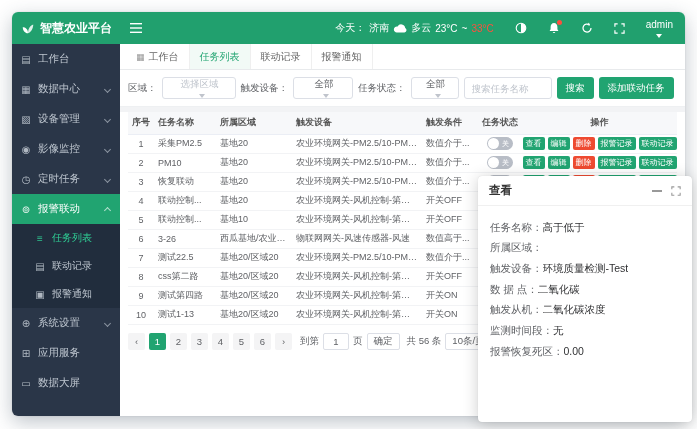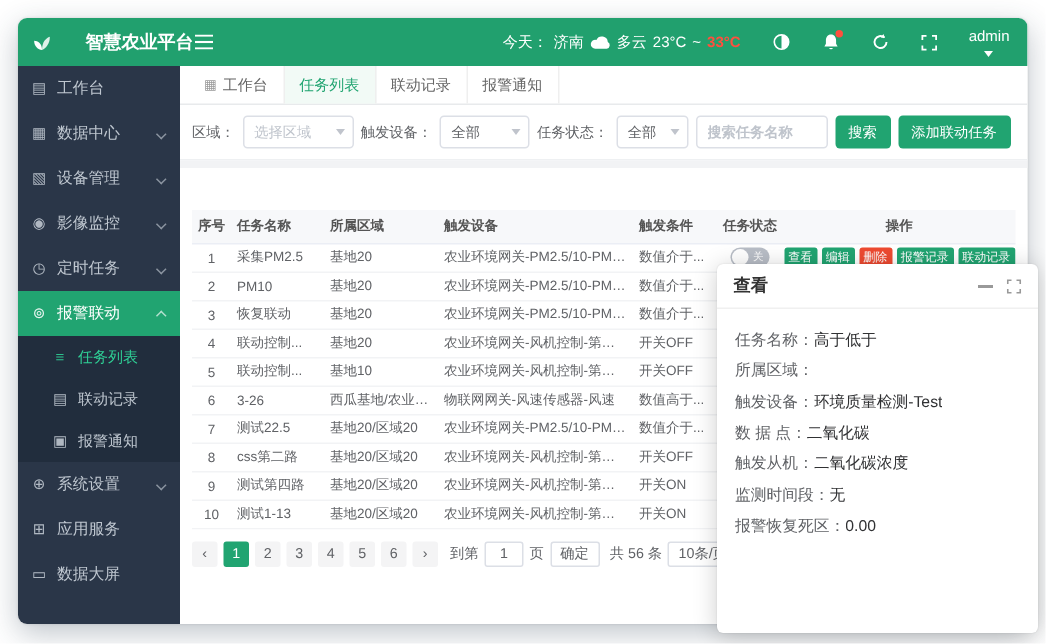--- a/index.html
+++ b/index.html
@@ -9,25 +9,25 @@
     font-family:"Liberation Sans","DejaVu Sans",sans-serif;
     -webkit-font-smoothing:antialiased;
   }
   .app {
     position:absolute; left:12px; top:12px; width:673px; height:404px;
     border-radius:6px; overflow:hidden; background:#fff;
     box-shadow:0 6px 20px rgba(40,60,80,.30), 0 0 2px rgba(0,0,0,.12);
   }
   
   .topbar { height:32px; background:#21a06e; display:flex; align-items:center; color:#fff; }
-  .brand { width:108px; display:flex; align-items:center; gap:22px; padding-left:9px; font-size:12px; font-weight:bold; white-space:nowrap; }
+  .brand { width:108px; display:flex; align-items:center; gap:5px; padding-left:9px; font-size:12px; font-weight:bold; white-space:nowrap; }
   .hamburger { margin-left:10px; display:flex; cursor:pointer; }
   .topbar-right { margin-left:auto; display:flex; align-items:center; gap:21px; padding-right:12px; font-size:10px; }
   .weather { display:flex; align-items:center; gap:4px; white-space:nowrap; }
-  .temp-alert { color:#ff4f3e; font-weight:bold; }
+  .temp-alert { color:#ff4f3e; font-weight:normal; }
   .tb-ico { position:relative; display:flex; align-items:center; cursor:pointer; }
   .badge-dot { position:absolute; top:-2px; right:-2px; width:5px; height:5px; border-radius:50%; background:#ff4f3e; }
   .admin { display:flex; align-items:center; gap:4px; cursor:pointer;flex-direction:column; }
   .caret { width:0; height:0; border-left:3.5px solid transparent; border-right:3.5px solid transparent; border-top:4px solid #fff; }
   
   .layout { display:flex; height:372px; }
   .sidebar { width:108px; background:#2a3648; flex-shrink:0; }
   .side-item { height:30px; display:flex; align-items:center; gap:6px; padding:0 8px; color:#bfc7d0; font-size:10.5px; cursor:pointer; white-space:nowrap; }
   .side-item .ico { width:12px; text-align:center; font-size:10px; opacity:.9; }
   .side-item .arrow { margin-left:auto; width:5px; height:5px; border-right:1.2px solid currentColor; border-bottom:1.2px solid currentColor; transform:rotate(45deg); opacity:.65; margin-right:2px; }
@@ -37,30 +37,30 @@
   .side-item.sub.selected { color:#2fd096; }
   .content { flex:1; min-width:0; display:flex; flex-direction:column; background:#fff; }
   
   .tagsbar { height:26px; background:#fff; border-bottom:1px solid #e8eaec; display:flex; align-items:center; padding:0 6px; font-size:10px; color:#666; flex-shrink:0; }
   .tag { padding:0 10px; height:100%; display:flex; align-items:center; gap:4px; border-right:1px solid #efefef; cursor:pointer; white-space:nowrap; }
   .tag .tico { font-size:9px; color:#999; }
   .tag.active { color:#21a471; background:#f2faf6; }
   
   .filterbar { background:#fff; border-bottom:1px solid #eef0f2; padding:7px 8px; display:flex; align-items:center; gap:5px; font-size:9.5px; color:#606266; flex-shrink:0; white-space:nowrap; }
   .flabel { color:#606266; }
-  .sel { height:22px; border:1px solid #dcdfe6; border-radius:3px; background:#fff; display:flex; align-items:center; justify-content:space-between; padding:0 5px 0 7px; color:#606266; cursor:pointer; }
+  .sel { height:22px; border:1px solid #dcdfe6; border-radius:3px; background:#fff; display:flex; align-items:center; justify-content:space-between; padding:0 5px 0 7px; color:#606266; cursor:pointer;flex-direction:column; }
   .sel .placeholder { color:#bfc4cc; }
   .sel-caret { width:0; height:0; border-left:3.5px solid transparent; border-right:3.5px solid transparent; border-top:4px solid #c0c4cc; margin-left:4px; }
   .sel.w1 { width:74px; } .sel.w2 { width:60px; } .sel.w3 { width:48px; }
-  .inp { height:22px; width:88px; border:1px solid #dcdfe6; border-radius:3px; padding:0 7px; font-size:9.5px; color:#606266; font-family:inherit; outline:none;font-weight:bold; }
+  .inp { height:22px; width:88px; border:1px solid #dcdfe6; border-radius:3px; padding:0 7px; font-size:9.5px; color:#606266; font-family:inherit; outline:none; }
   .inp::placeholder { color:#bfc4cc; }
   .btn { height:22px; padding:0 9px; border:none; border-radius:3px; background:#21a471; color:#fff; font-size:9.5px; font-family:inherit; cursor:pointer; display:inline-flex; align-items:center; }
   .gap-strip { height:5px; background:#f2f3f5; flex-shrink:0; }
   
-  .table-area { padding:0 8px; background:#fff;margin-top:28px; }
+  .table-area { padding:0 8px; background:#fff; }
   table { width:100%; border-collapse:collapse; table-layout:fixed; font-size:9px; color:#606266; }
   thead th { background:#f7f8fa; height:22px; font-weight:bold; color:#555; border-bottom:1px solid #ebeef5; padding:0 4px; text-align:left; white-space:nowrap; overflow:hidden; }
   thead th.center, td.center { text-align:center; }
   tbody td { height:19px; border-bottom:1px solid #f2f3f5; padding:0 4px; white-space:nowrap; overflow:hidden; text-overflow:ellipsis; }
   .switch { width:26px; height:13px; border-radius:7px; background:#b8bdc6; position:relative; display:inline-flex; align-items:center; justify-content:flex-end; padding:0 4px; vertical-align:middle; cursor:pointer; }
   .switch::before { content:""; position:absolute; left:1px; top:1px; width:11px; height:11px; border-radius:50%; background:#fff; }
   .sw-label { color:#fff; font-size:7px; line-height:1; }
   .ops { display:flex; gap:3px; justify-content:center; }
   .mini { display:inline-block; padding:2.5px 3px; border-radius:2px; background:#21a471; color:#fff; font-size:8px; line-height:1; cursor:pointer; white-space:nowrap; }
   .mini.danger { background:#ee4a31; }

